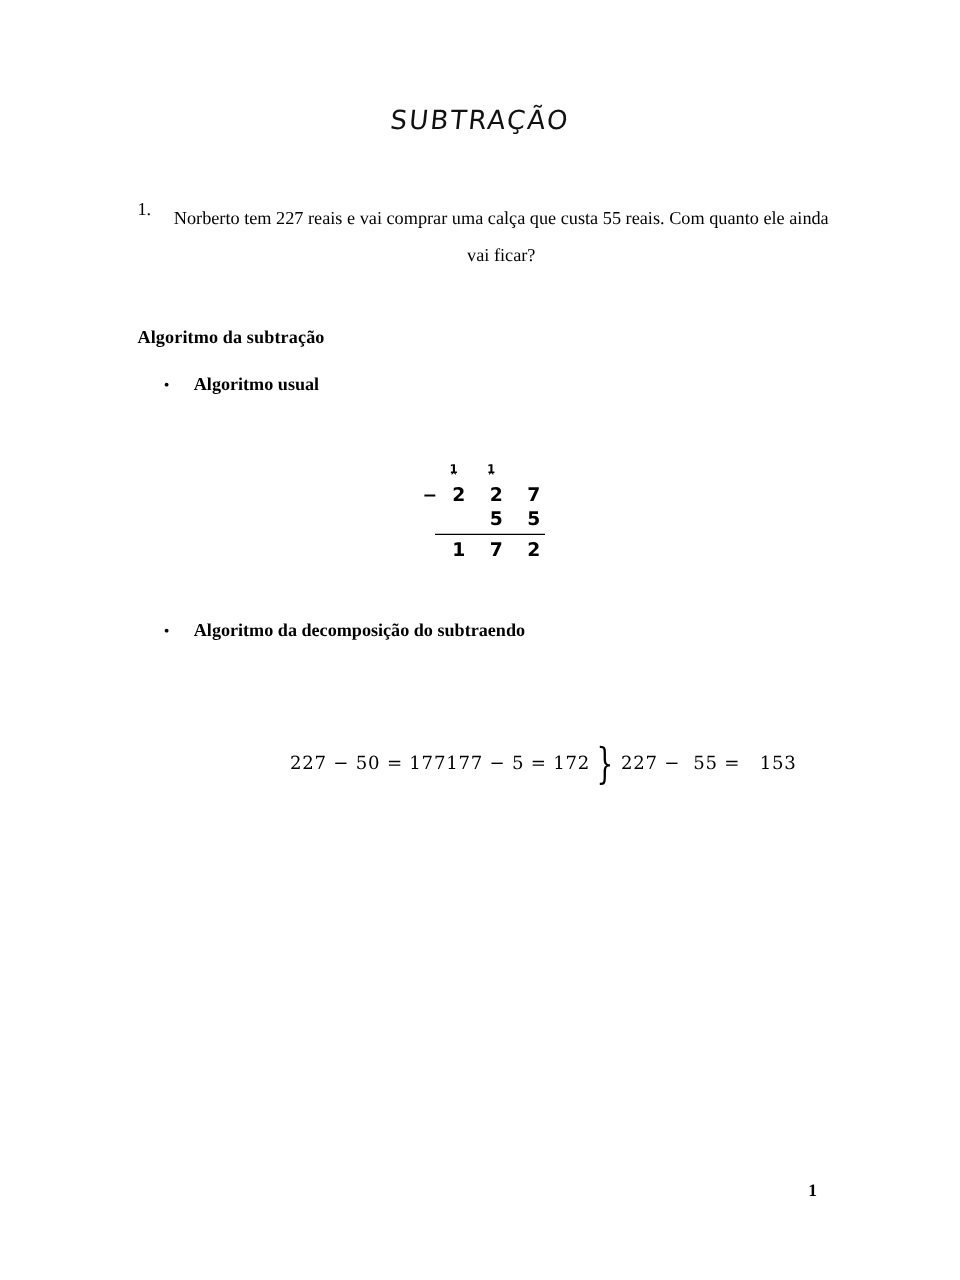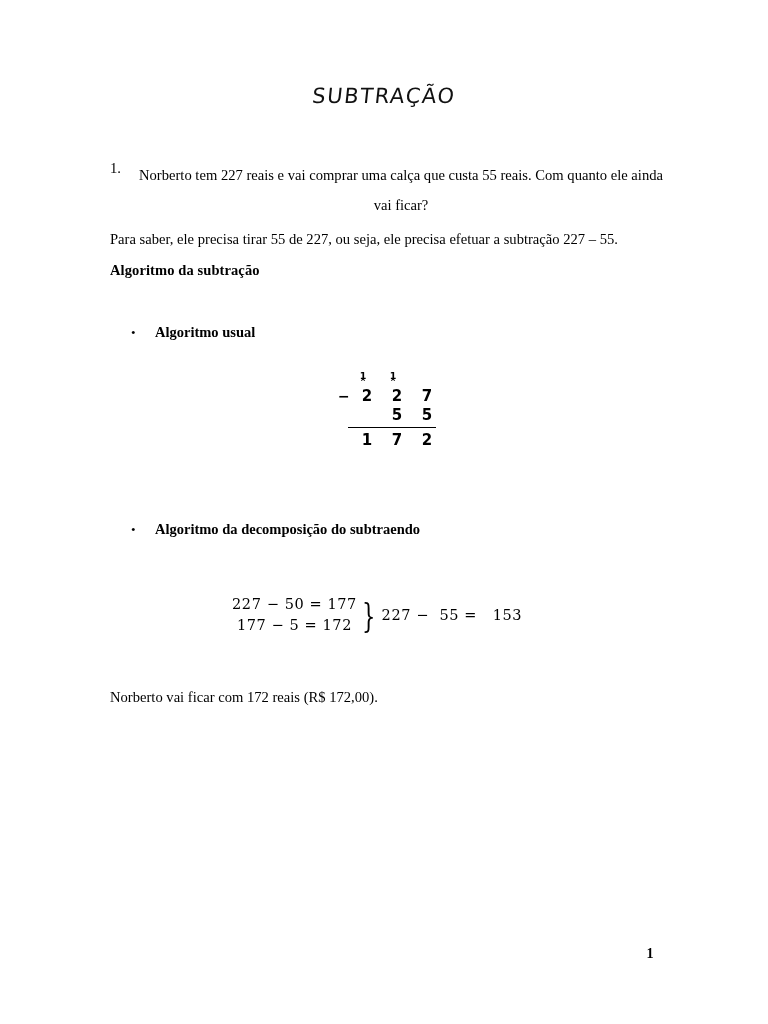--- a/index.html
+++ b/index.html
@@ -100,21 +100,20 @@
   .bullet-dot {
     width: 18px;
     font-size: 13px;
     line-height: 1;
   }
   .bullet-label {
     font-family: "Liberation Serif", serif;
     font-weight: bold;
     font-size: 14.5px;
     margin-left: 6px;
-    margin-top: 24px;
   }
   #bullet-usual { top: 300px; }
   #bullet-decomp { top: 497px; }
 
   
   .vert-algo {
     position: absolute;
     left: 338px;
     top: 371px;
     font-family: "DejaVu Sans", sans-serif;
@@ -184,21 +183,21 @@
   .brace-block {
     position: absolute;
     left: 232px;
     top: 594px;
     display: flex;
     align-items: center;
     font-family: "DejaVu Serif", serif;
   }
   .brace-lines {
     display: flex;
-    flex-direction: column;
+    flex-direction: row;
     align-items: center;
     font-size: 14.5px;
     line-height: 21px;
     letter-spacing: 0.6px;
   }
   .brace-lines .bl-row { white-space: pre; }
   .brace-glyph {
     margin-left: 1px;
     margin-right: 2px;
     font-family: "DejaVu Serif", serif;
@@ -242,21 +241,20 @@
 <div class="page">
 
   <div class="doc-title">SUBTRAÇÃO</div>
 
 
   <div class="num-item">
     <span class="marker">1.</span>
     <div class="body">Norberto tem 227 reais e vai comprar uma calça que custa 55 reais. Com quanto ele ainda vai ficar?</div>
   </div>
 
-  <div class="para" id="para-para-saber">Para saber, ele precisa tirar 55 de 227, ou seja, ele precisa efetuar a subtração 227 – 55.</div>
 
   <div class="hd-bold" id="hd-algoritmo">Algoritmo da subtração</div>
 
   <div class="bullet-row" id="bullet-usual">
     <span class="bullet-dot">•</span>
     <span class="bullet-label">Algoritmo usual</span>
   </div>
 
   <div class="vert-algo">
 
@@ -303,17 +301,16 @@
 
   <div class="brace-block">
     <div class="brace-lines">
       <span class="bl-row">227 − 50 = 177</span>
       <span class="bl-row">177 − 5 = 172</span>
     </div>
     <span class="brace-glyph">}</span>
     <span class="brace-result">227 −  55 =   153</span>
   </div>
 
-  <div class="para" id="para-closing">Norberto vai ficar com 172 reais (R$ 172,00).</div>
 
   <div class="page-number">1</div>
 
 </div>
 
 </body></html>

